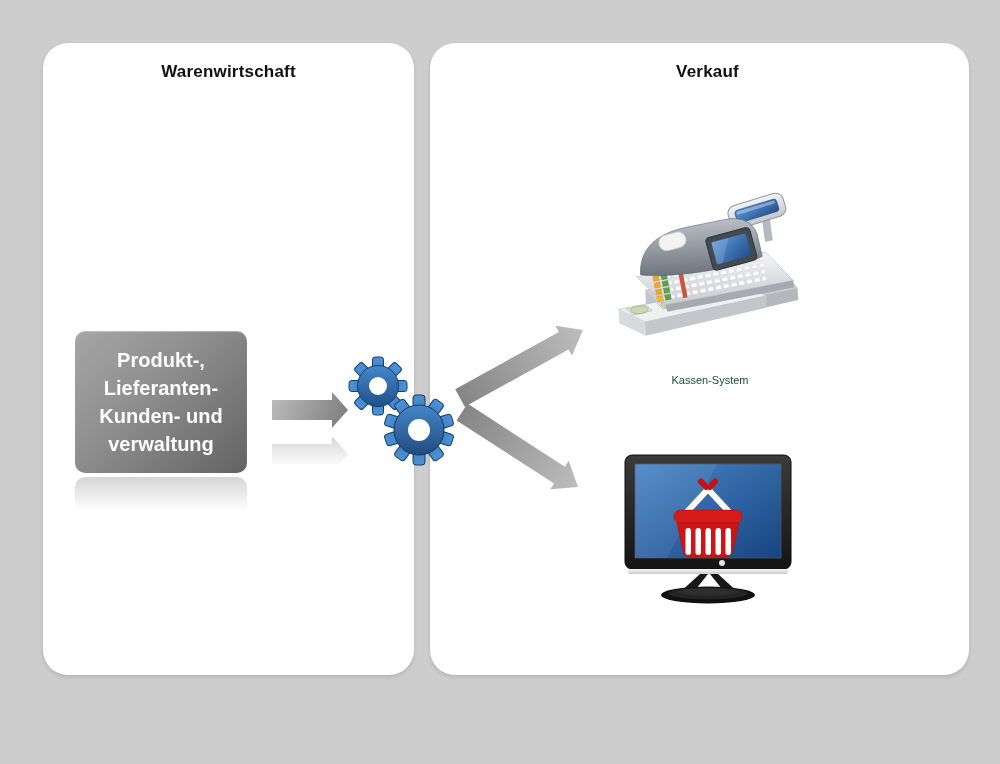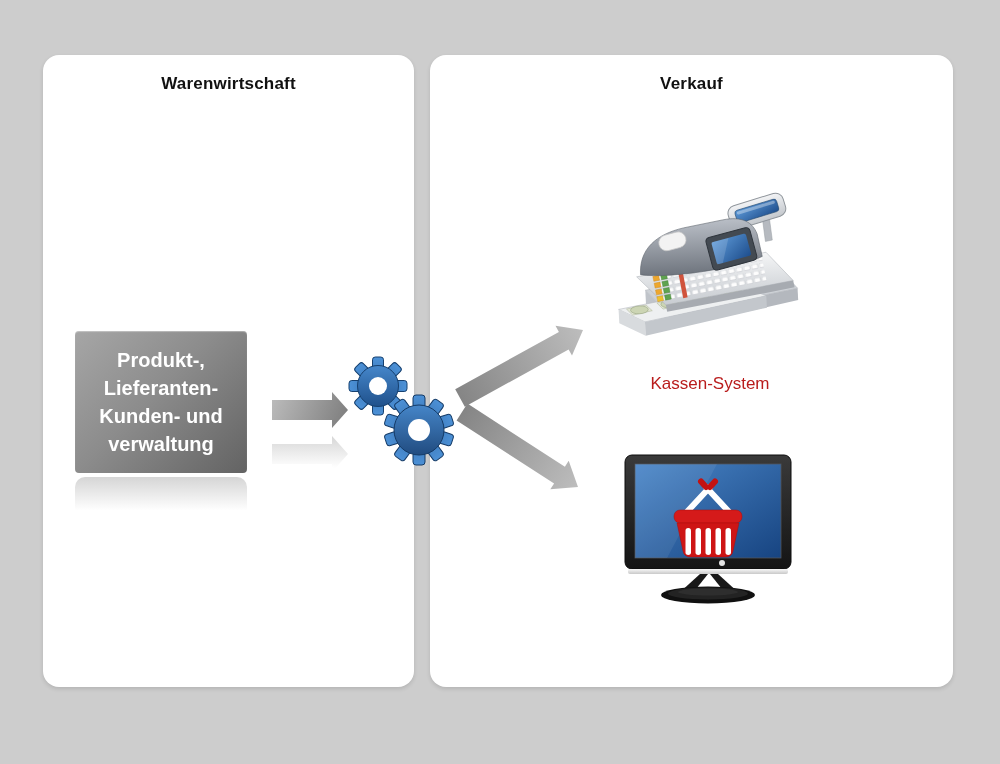--- a/index.html
+++ b/index.html
@@ -2,48 +2,48 @@
 <html><head>
 <meta charset="utf-8">
 <style>
   html,body{margin:0;padding:0;background:#cdcdcd;}
   .canvas{
     position:relative;width:1000px;height:764px;overflow:hidden;
     background:#cdcdcd;
     font-family:"Liberation Sans","DejaVu Sans",sans-serif;
   }
   .panel{
-    position:absolute;top:55px;height:632px;background:#ffffff;
-    border-radius:16px;box-shadow:0 2px 4px rgba(0,0,0,0.12);
+    position:absolute;top:43px;height:632px;background:#ffffff;
+    border-radius:25px;box-shadow:0 2px 4px rgba(0,0,0,0.12);
   }
   .panel.left{left:43px;width:371px;}
-  .panel.right{left:430px;width:523px;}
+  .panel.right{left:430px;width:523px;padding-left:16px;}
   .panel-title{
     margin:0;padding-top:19px;text-align:center;
     font-size:17px;font-weight:bold;color:#111;letter-spacing:0.2px;
   }
   .process-box{
     position:absolute;left:75px;top:331px;width:172px;height:142px;
-    border-radius:4px;
+    border-radius:10px;
     background:linear-gradient(135deg,#a6a6a6 0%,#8c8c8c 45%,#636363 100%);
     box-shadow:inset 0 1px 1px rgba(255,255,255,0.35);
     display:flex;flex-direction:column;justify-content:center;align-items:center;
     text-align:center;color:#ffffff;font-size:20px;font-weight:bold;line-height:28px;
   }
   .process-box-reflection{
     position:absolute;left:75px;top:477px;width:172px;height:42px;
     border-radius:10px;
     background:linear-gradient(to bottom,rgba(105,105,105,0.28),rgba(105,105,105,0) 80%);
   }
   .connector-svg{position:absolute;left:255px;top:300px;width:350px;height:220px;}
   .node{position:absolute;text-align:center;}
   .node-kassen{left:600px;top:190px;width:220px;}
   .node-shop{left:608px;top:452px;width:200px;}
   .node-icon{display:block;margin:0 auto;}
-  .node-label{margin-top:12px;font-size:17px;color:#b91c1c;}
+  .node-label{margin-top:12px;font-size:11px;color:#14532d;}
   .node-kassen .node-label{margin-top:16px;}
 </style>
 </head>
 <body>
 
 <div class="canvas">
 
   <div class="panel left">
     <h2 class="panel-title">Warenwirtschaft</h2>
   </div>

